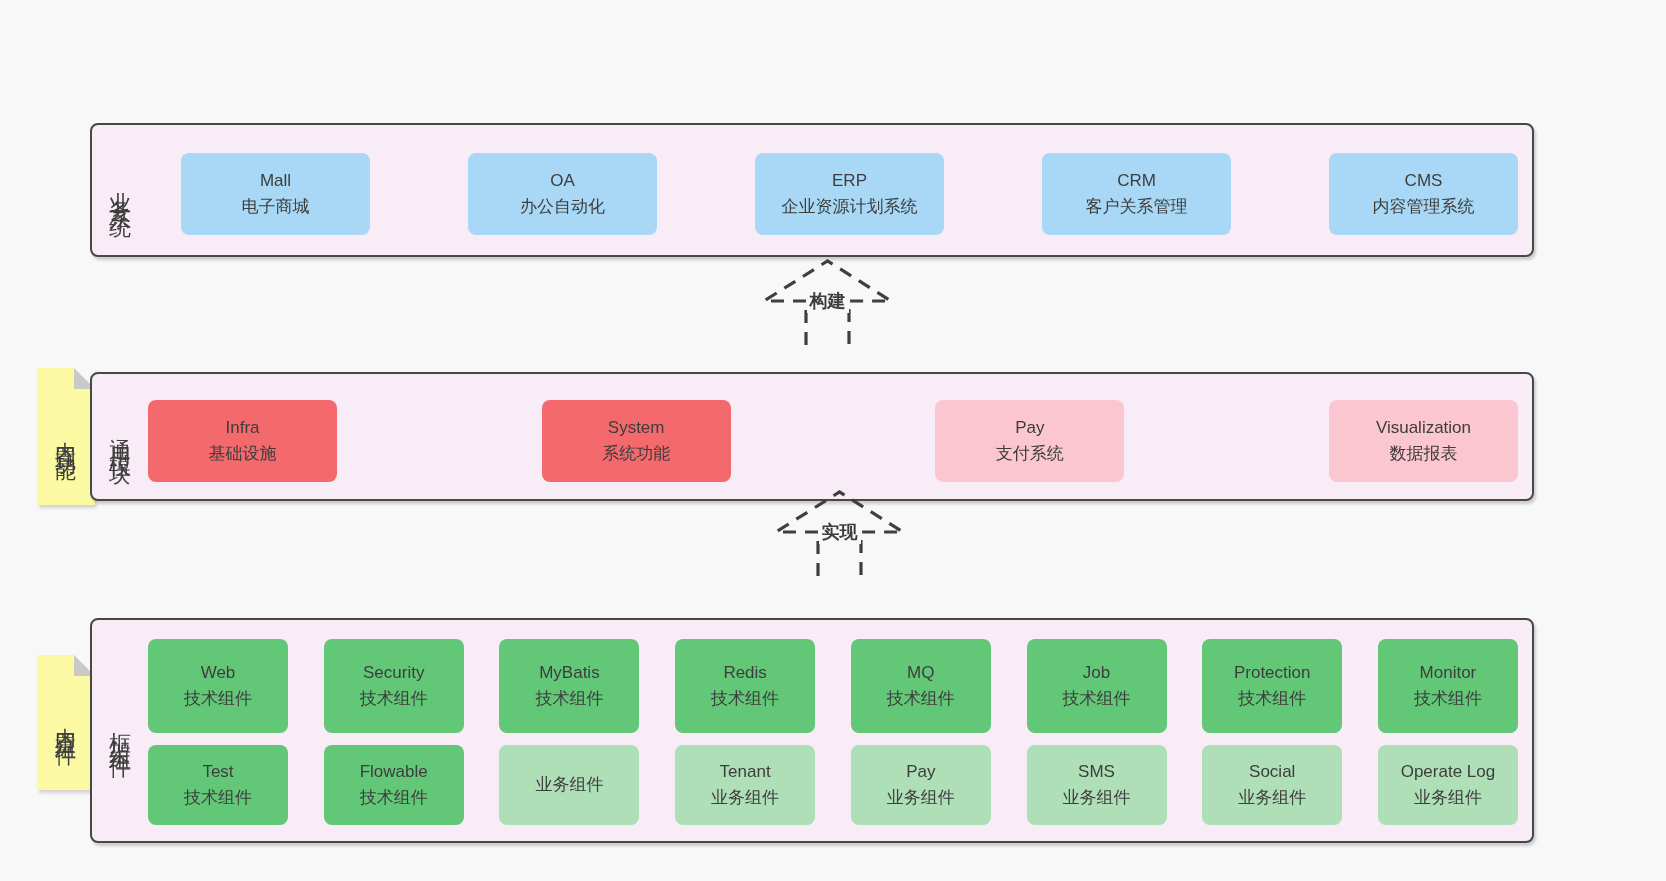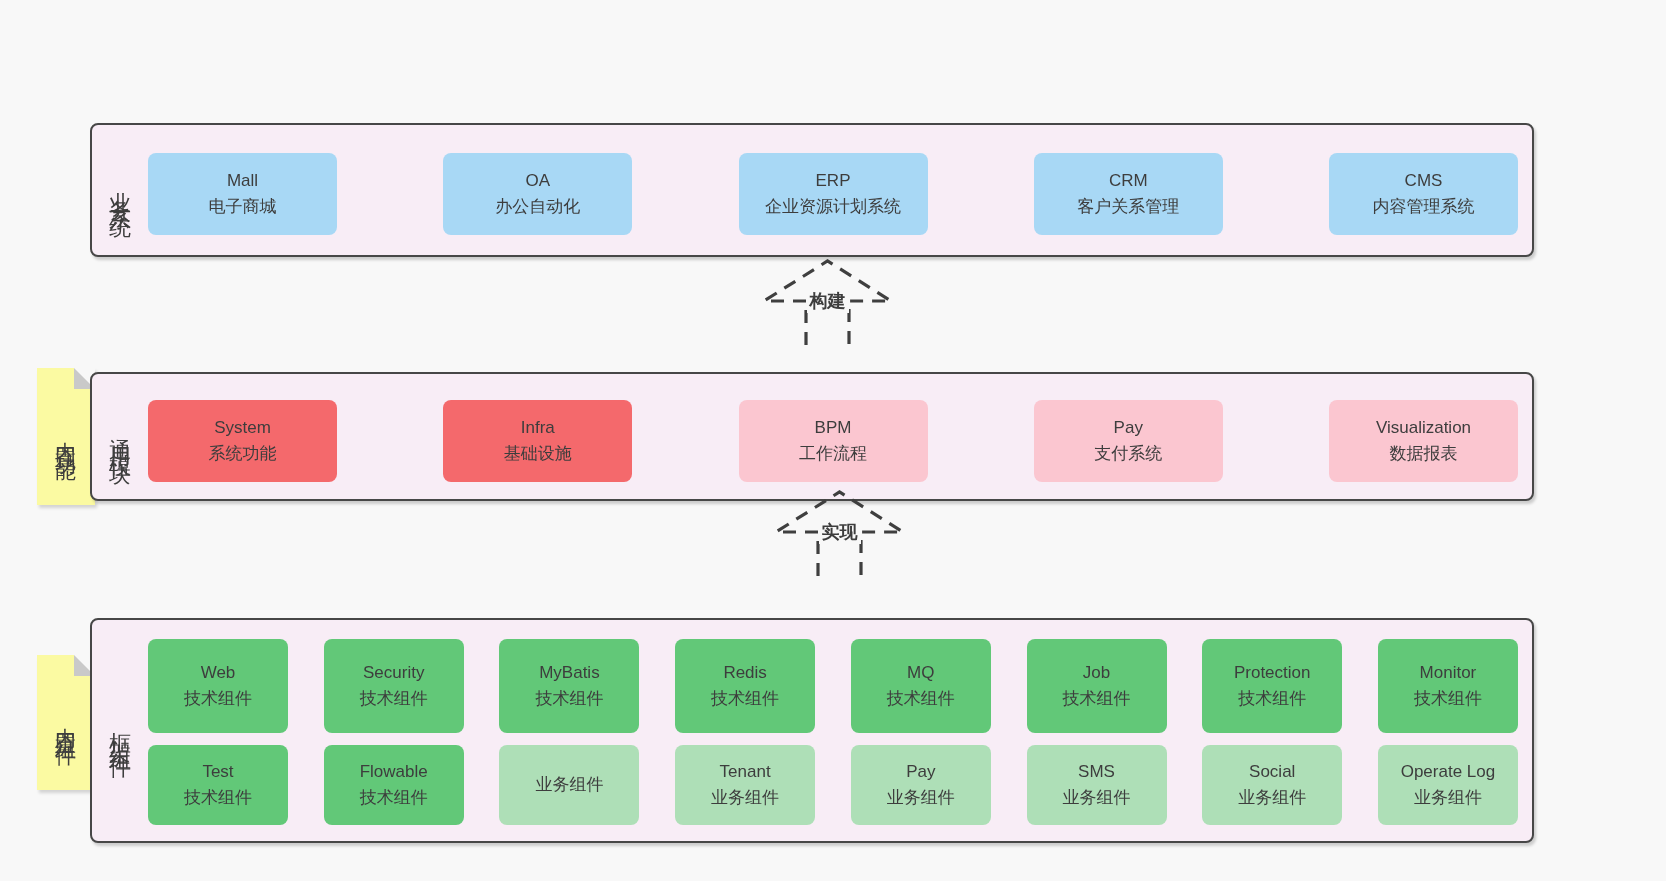--- a/index.html
+++ b/index.html
@@ -36,21 +36,21 @@
     transform:translateY(-50%);
     writing-mode:vertical-rl;text-orientation:upright;
     font-size:22px;letter-spacing:8px;line-height:30px;
     color:var(--text);white-space:nowrap;
   }
 
   .row{
     position:absolute;left:56px;right:14px;
     display:flex;justify-content:space-between;
   }
-  .row-1{top:28px;}
+  .row-1{top:28px;margin-left:33px;}
   .row-2{top:26px;}
   .row-3a{top:19px;}
   .row-3b{top:125px;}
 
   .box{
     border-radius:8px;
     display:flex;flex-direction:column;justify-content:center;align-items:center;
     text-align:center;font-size:17px;line-height:26px;
     padding:2px 8px;color:var(--text);
   }
@@ -129,30 +129,26 @@
     <span class="arrow-label">构建</span>
   </div>
 
   <div class="sticky sticky-1">
     <div class="vlabel">内置功能</div>
   </div>
   <div class="panel panel-2">
     <div class="vlabel">通用模块</div>
     <div class="row row-2">
       <div class="box box-wide red">
+        <div>Infra</div>
+        <div>基础设施</div>
+      </div>
+      <div class="box box-wide red">
         <div>System</div>
         <div>系统功能</div>
-      </div>
-      <div class="box box-wide red">
-        <div>Infra</div>
-        <div>基础设施</div>
-      </div>
-      <div class="box box-wide pink">
-        <div>BPM</div>
-        <div>工作流程</div>
       </div>
       <div class="box box-wide pink">
         <div>Pay</div>
         <div>支付系统</div>
       </div>
       <div class="box box-wide pink">
         <div>Visualization</div>
         <div>数据报表</div>
       </div>
     </div>

